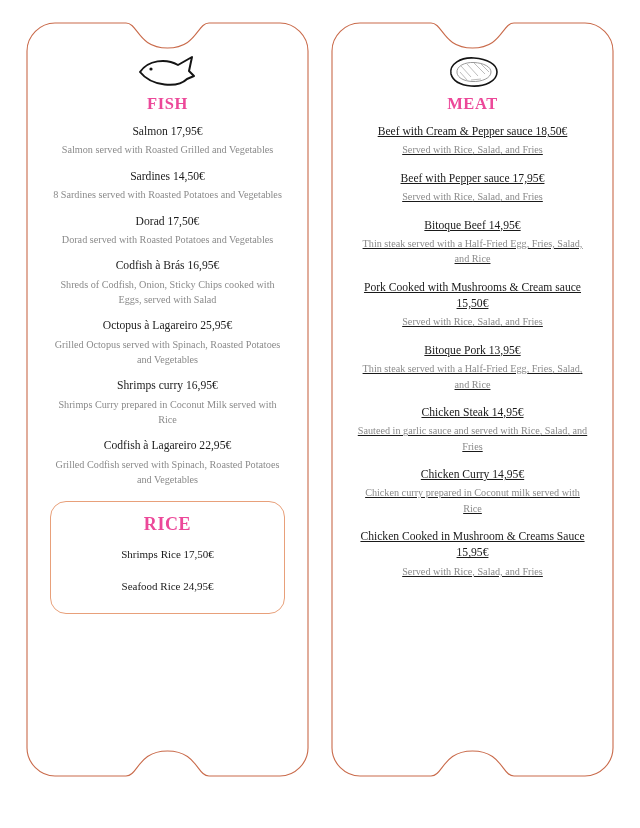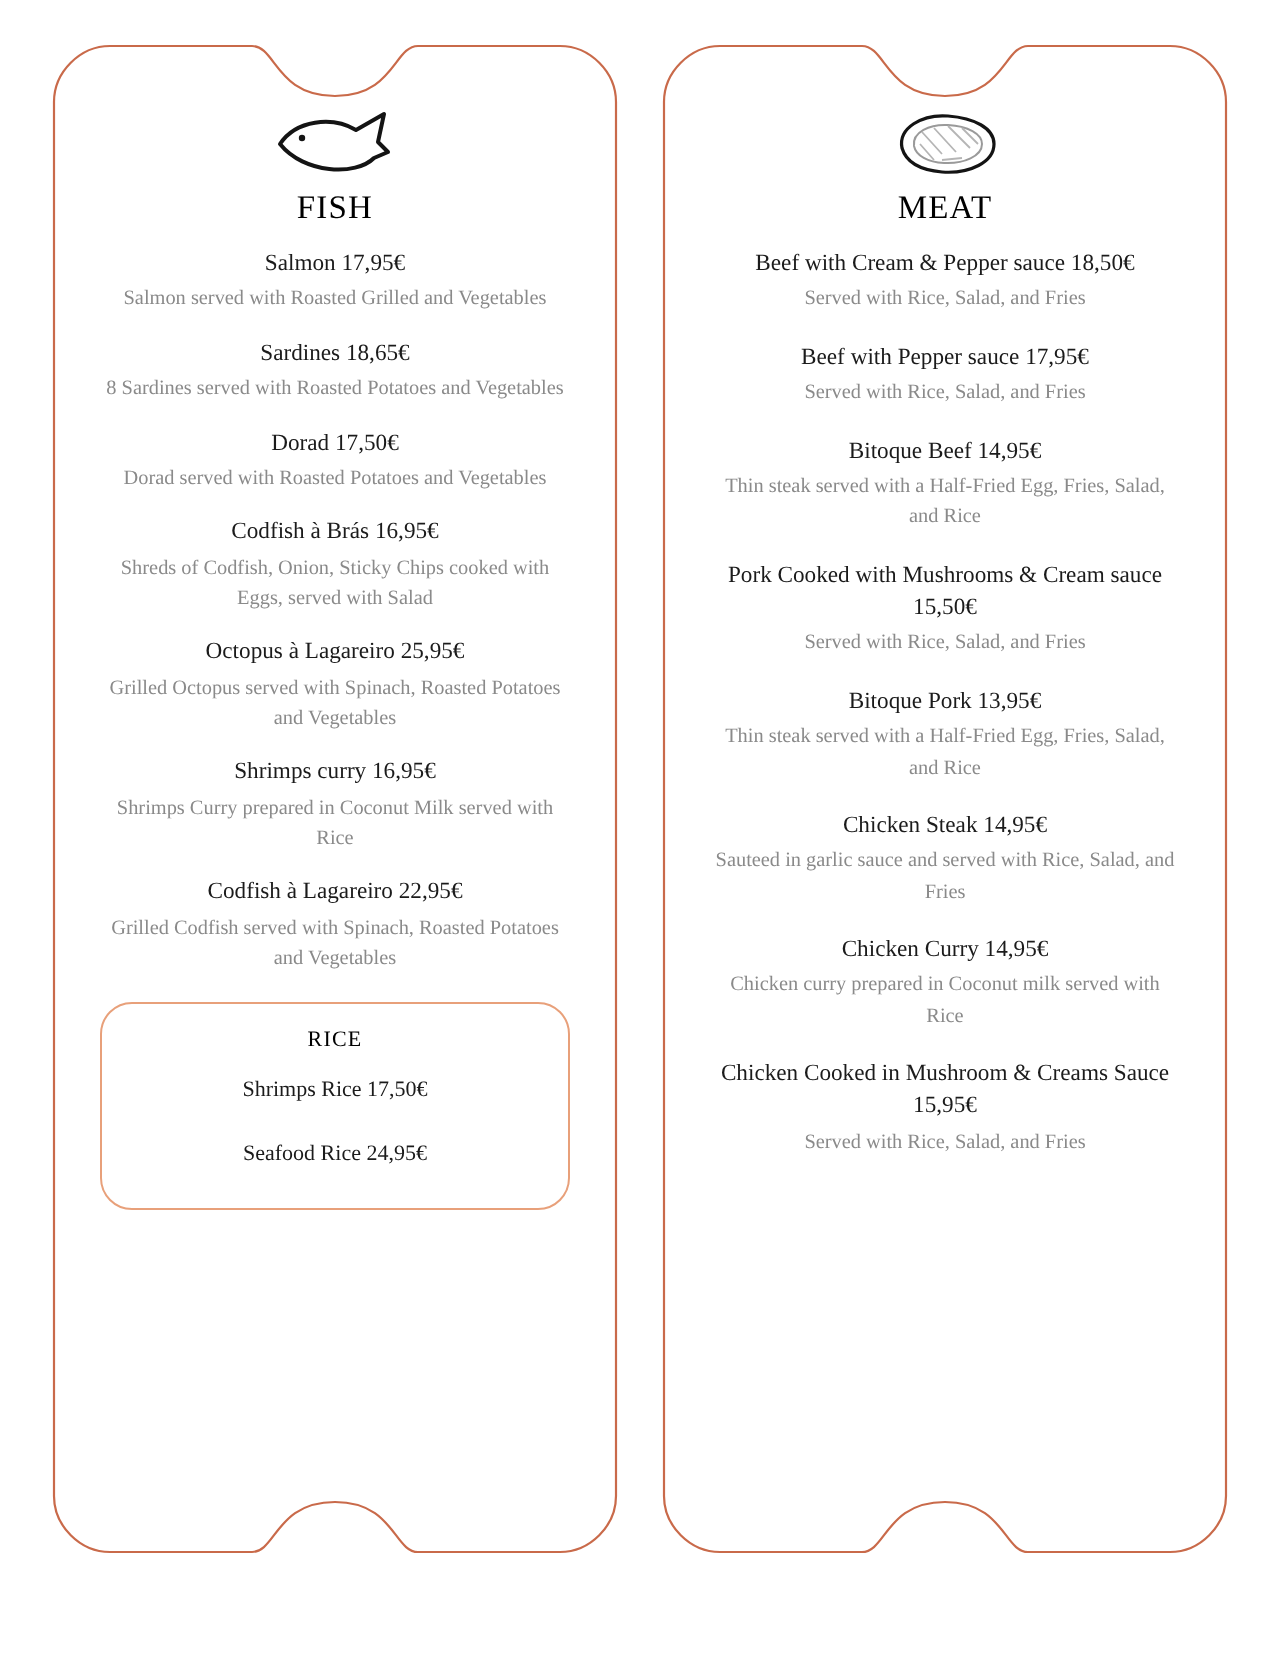--- a/index.html
+++ b/index.html
@@ -47,24 +47,24 @@
     overflow: hidden;
     text-align: center;
   }
   .section-icon {
     display: block;
     margin: 0 auto 2px auto;
     height: 40px;
   }
   .section-title {
     font-size: 16.5px;
-    font-weight: normal;
+    font-weight: bold;
     letter-spacing: 0.6px;
     margin: 0 0 10px 0;
-    color: #000000;
+    color: #ec4899;
   }
   .item {
     margin-bottom: 11px;
   }
   .item-name {
     font-size: 11.6px;
     line-height: 1.42;
     color: #1b1b1b;
     margin: 0 0 2px 0;
     padding: 0 6px;
@@ -77,35 +77,36 @@
     padding: 0 10px;
   }
   
   .subbox {
     margin: 14px 8px 0 8px;
     border: 1px solid #e8a07a;
     border-radius: 16px;
     padding: 12px 8px 16px 8px;
   }
   .subbox .section-title {
-    font-size: 11px;
+    font-size: 18px;
     margin-bottom: 12px;
   }
   .subbox .item {
     margin-bottom: 16px;
   }
   .subbox .item:last-child {
     margin-bottom: 2px;
   }
   .subbox .item-name {
     font-size: 11px;
   }
   
   .panel.meat .item {
     margin-bottom: 13px;
+    text-decoration: underline;
   }
 </style>
 </head>
 <body>
 
 <div class="menu-page">
 
   <div class="panel fish">
     <svg class="panel-border" viewBox="0 0 283 755" preserveAspectRatio="none">
       <path d="M1,29 C1,14 14,1 29,1 L100,1 C112,1 112,26 141.5,26 C171,26 171,1 183,1 L254,1 C269,1 282,14 282,29
@@ -119,21 +120,21 @@
         <circle cx="19" cy="17" r="1.6" fill="#141414"></circle>
       </svg>
 
       <div class="section-title">FISH</div>
 
       <div class="item">
         <p class="item-name">Salmon 17,95€</p>
         <p class="item-desc">Salmon served with Roasted Grilled and Vegetables</p>
       </div>
       <div class="item">
-        <p class="item-name">Sardines 18,65€</p>
+        <p class="item-name">Sardines 14,50€</p>
         <p class="item-desc">8 Sardines served with Roasted Potatoes and Vegetables</p>
       </div>
       <div class="item">
         <p class="item-name">Dorad 17,50€</p>
         <p class="item-desc">Dorad served with Roasted Potatoes and Vegetables</p>
       </div>
       <div class="item">
         <p class="item-name">Codfish à Brás 16,95€</p>
         <p class="item-desc">Shreds of Codfish, Onion, Sticky Chips cooked with Eggs, served with Salad</p>
       </div>

